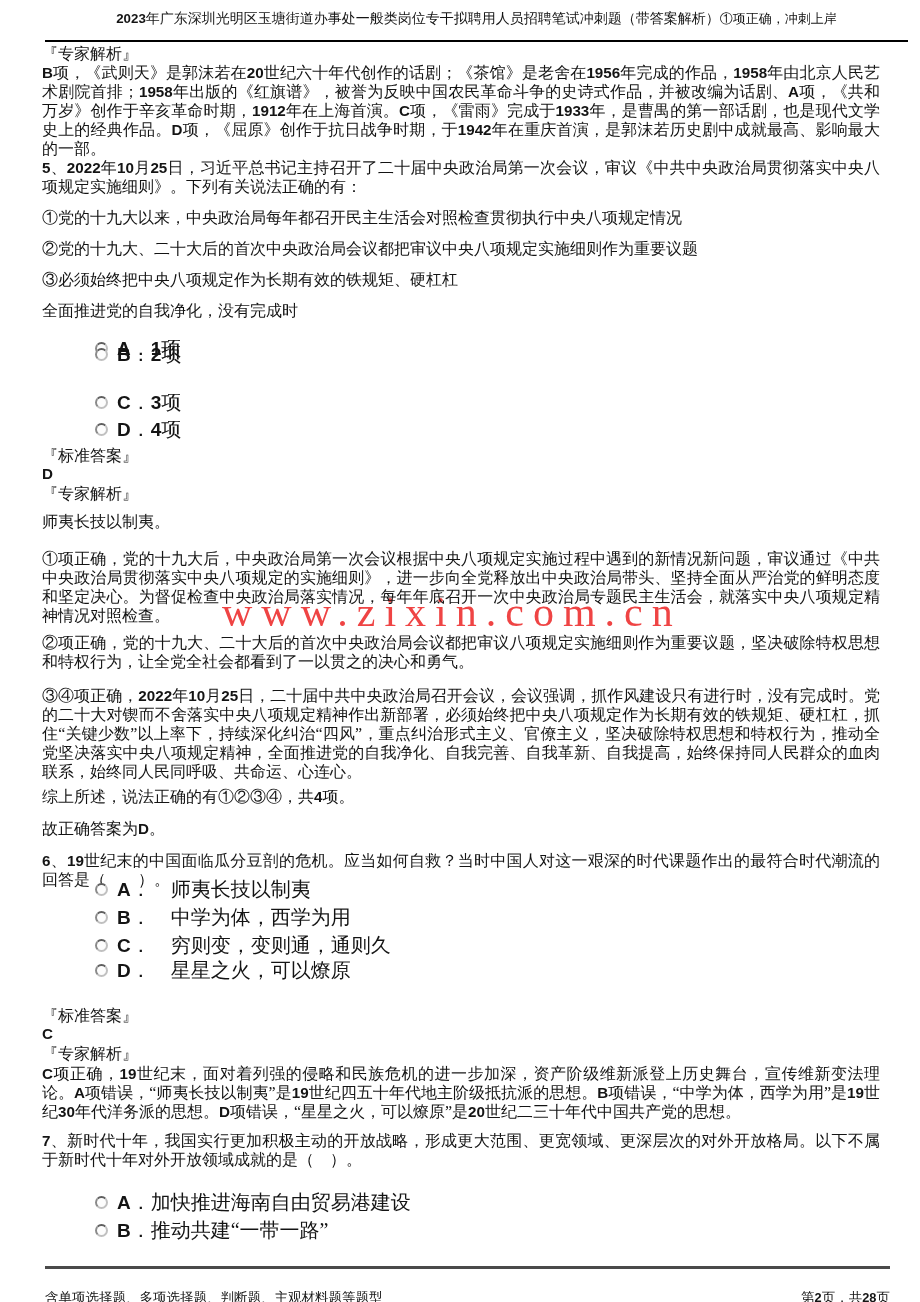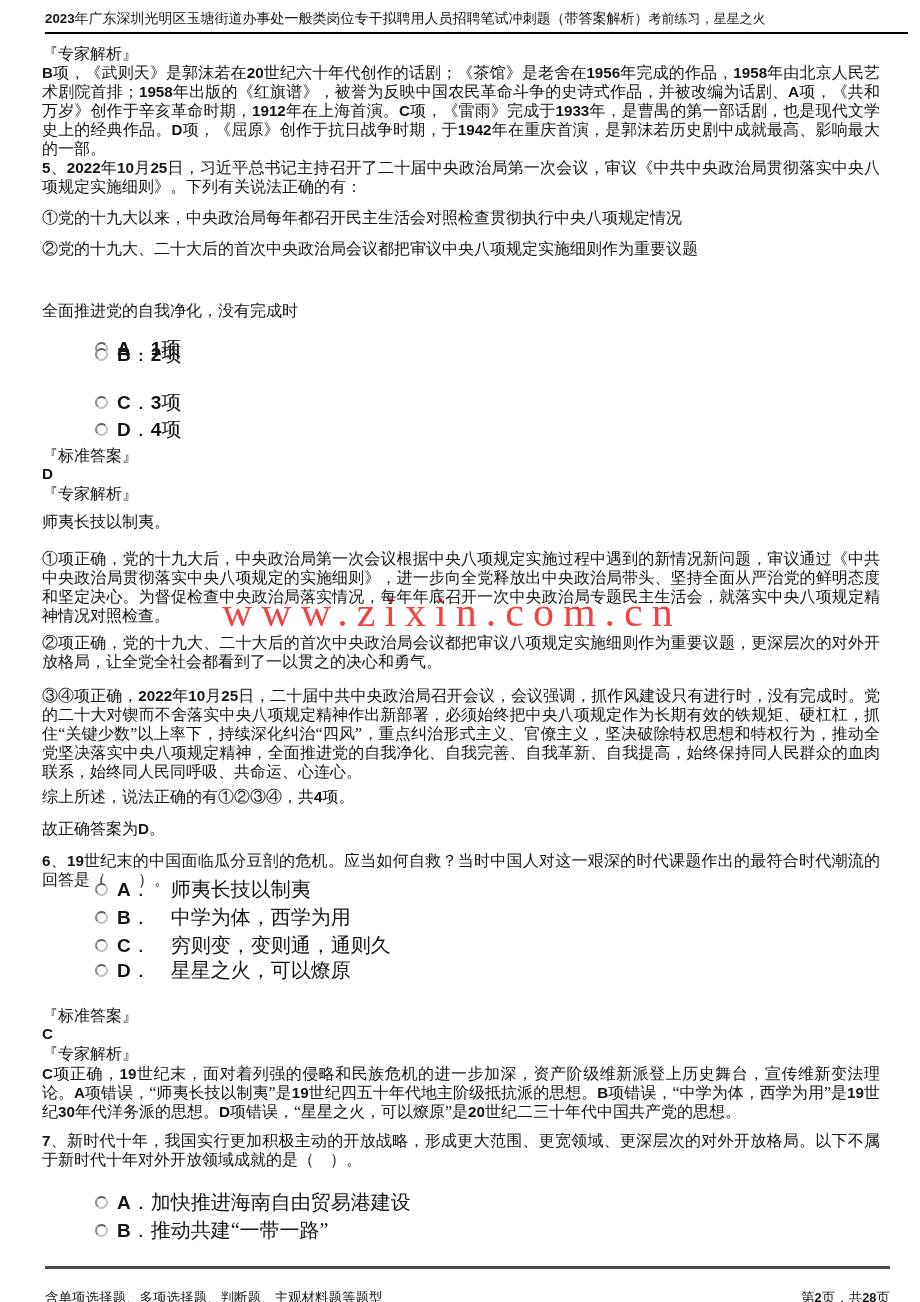--- a/index.html
+++ b/index.html
@@ -4,22 +4,22 @@
 <style>
   html,body { margin:0; padding:0; background:#ffffff; }
   .page {
     position:relative; width:920px; height:1302px; margin:0 auto;
     background:#ffffff; overflow:hidden; color:#141414;
     font-family:"Liberation Serif", serif;
   }
   
   .hdr {
     position:absolute; top:10px; left:45px; width:863px;
-    display:flex; justify-content:flex-start; align-items:flex-end;
-    border-bottom:2px solid #000; padding-bottom:4px;
+    display:flex; justify-content:center; align-items:flex-end;
+    border-bottom:2px solid #000; padding-bottom:12px;
   }
   .hdr-title { font-size:14px; }
   .hdr-tag   { font-size:13px; }
   
   .wm {
     position:absolute; left:222px; top:588px;
     font-family:Liberation Serif, serif;
     font-size:42px; letter-spacing:9px; color:#ef4444;
     white-space:nowrap; user-select:none;
   }
@@ -56,29 +56,30 @@
 </style>
 </head>
 <body>
 
 <div class="page">
 
   <div class="wm">www.zixin.com.cn</div>
 
   <div class="hdr">
     <span class="hdr-title"><b class="lt">2023</b>年广东深圳光明区玉塘街道办事处一般类岗位专干拟聘用人员招聘笔试冲刺题（带答案解析）</span>
-    <span class="hdr-tag">考前练习，星星之火</span>
+    <span class="hdr-tag">①项正确，冲刺上岸</span>
   </div>
 
   <div class="block label" style="top:44px">『专家解析』</div>
   <div class="block" style="top:63px"><b class="lt">B</b>项，《武则天》是郭沫若在<b class="lt">20</b>世纪六十年代创作的话剧；《茶馆》是老舍在<b class="lt">1956</b>年完成的作品，<b class="lt">1958</b>年由北京人民艺术剧院首排；<b class="lt">1958</b>年出版的《红旗谱》，被誉为反映中国农民革命斗争的史诗式作品，并被改编为话剧、<b class="lt">A</b>项，《共和万岁》创作于辛亥革命时期，<b class="lt">1912</b>年在上海首演。<b class="lt">C</b>项，《雷雨》完成于<b class="lt">1933</b>年，是曹禺的第一部话剧，也是现代文学史上的经典作品。<b class="lt">D</b>项，《屈原》创作于抗日战争时期，于<b class="lt">1942</b>年在重庆首演，是郭沫若历史剧中成就最高、影响最大的一部。</div>
 
   <div class="block" style="top:158px"><b class="lt">5</b>、<b class="lt">2022</b>年<b class="lt">10</b>月<b class="lt">25</b>日，习近平总书记主持召开了二十届中央政治局第一次会议，审议《中共中央政治局贯彻落实中央八项规定实施细则》。下列有关说法正确的有：</div>
   <div class="block" style="top:208px">①党的十九大以来，中央政治局每年都召开民主生活会对照检查贯彻执行中央八项规定情况</div>
   <div class="block" style="top:239px">②党的十九大、二十大后的首次中央政治局会议都把审议中央八项规定实施细则作为重要议题</div>
+  <div class="block" style="top:270px">③必须始终把中央八项规定作为长期有效的铁规矩、硬杠杠</div>
   <div class="block" style="top:301px">全面推进党的自我净化，没有完成时</div>
 
   <div class="opt" style="top:336px">
     <span class="radio"></span>
     <span class="opt-txt"><b class="lt">A</b>．<b class="lt">1</b>项</span>
   </div>
   <div class="opt" style="top:342px">
     <span class="radio"></span>
     <span class="opt-txt"><b class="lt">B</b>．<b class="lt">2</b>项</span>
   </div>
@@ -89,21 +90,21 @@
   <div class="opt" style="top:417px">
     <span class="radio"></span>
     <span class="opt-txt"><b class="lt">D</b>．<b class="lt">4</b>项</span>
   </div>
 
   <div class="block label" style="top:446px">『标准答案』</div>
   <div class="block label" style="top:464px"><b class="lt">D</b></div>
   <div class="block label" style="top:484px">『专家解析』</div>
   <div class="block" style="top:512px">师夷长技以制夷。</div>
   <div class="block" style="top:549px">①项正确，党的十九大后，中央政治局第一次会议根据中央八项规定实施过程中遇到的新情况新问题，审议通过《中共中央政治局贯彻落实中央八项规定的实施细则》，进一步向全党释放出中央政治局带头、坚持全面从严治党的鲜明态度和坚定决心。为督促检查中央政治局落实情况，每年年底召开一次中央政治局专题民主生活会，就落实中央八项规定精神情况对照检查。</div>
-  <div class="block" style="top:633px">②项正确，党的十九大、二十大后的首次中央政治局会议都把审议八项规定实施细则作为重要议题，更深层次的对外开放格局，让全党全社会都看到了一以贯之的决心和勇气。</div>
+  <div class="block" style="top:633px">②项正确，党的十九大、二十大后的首次中央政治局会议都把审议八项规定实施细则作为重要议题，坚决破除特权思想和特权行为，让全党全社会都看到了一以贯之的决心和勇气。</div>
   <div class="block" style="top:686px">③④项正确，<b class="lt">2022</b>年<b class="lt">10</b>月<b class="lt">25</b>日，二十届中共中央政治局召开会议，会议强调，抓作风建设只有进行时，没有完成时。党的二十大对锲而不舍落实中央八项规定精神作出新部署，必须始终把中央八项规定作为长期有效的铁规矩、硬杠杠，抓住“关键少数”以上率下，持续深化纠治“四风”，重点纠治形式主义、官僚主义，坚决破除特权思想和特权行为，推动全党坚决落实中央八项规定精神，全面推进党的自我净化、自我完善、自我革新、自我提高，始终保持同人民群众的血肉联系，始终同人民同呼吸、共命运、心连心。</div>
   <div class="block" style="top:787px">综上所述，说法正确的有①②③④，共<b class="lt">4</b>项。</div>
   <div class="block" style="top:819px">故正确答案为<b class="lt">D</b>。</div>
 
   <div class="block" style="top:851px"><b class="lt">6</b>、<b class="lt">19</b>世纪末的中国面临瓜分豆剖的危机。应当如何自救？当时中国人对这一艰深的时代课题作出的最符合时代潮流的回答是（　　）。</div>
 
   <div class="opt" style="top:877px">
     <span class="radio"></span>
     <span class="opt-txt"><b class="lt">A</b>．　师夷长技以制夷</span>
   </div>

